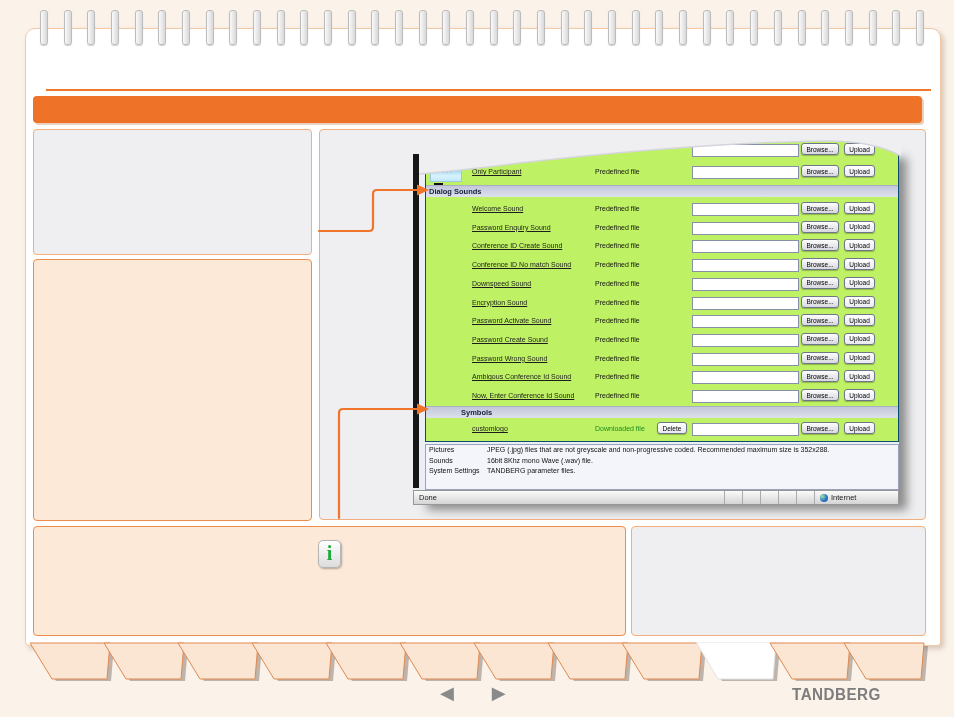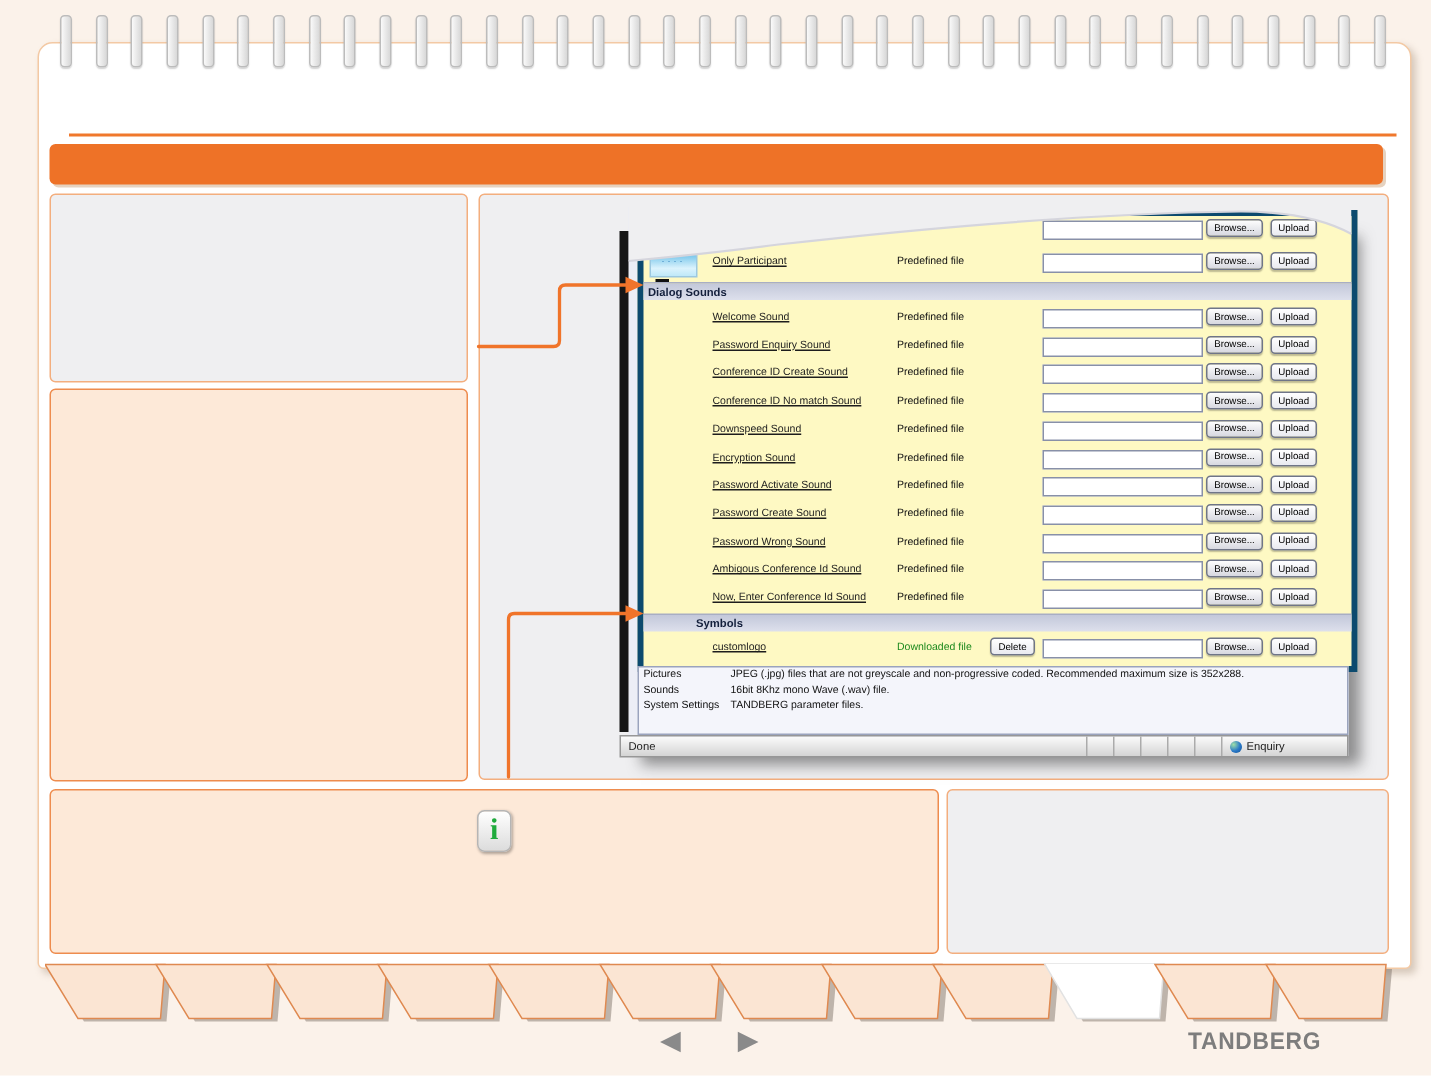--- a/index.html
+++ b/index.html
@@ -29,22 +29,22 @@
              text-align:center;font:bold 20px/25px "Liberation Serif",serif;color:#1faa3c;}
   
   .connectors{position:absolute;left:0;top:0;z-index:10;pointer-events:none;}
   
   .shot{position:absolute;left:387px;top:109px;width:490px;height:368px;z-index:2;
         font-family:"Liberation Sans",sans-serif;}
   .shot-topstrip{position:absolute;left:6px;top:0;width:480px;height:16px;background:#eceef6;}
   .shot-bg{position:absolute;left:6px;top:14px;width:480px;height:352px;background:#eceef6;
            box-shadow:8px 6px 9px rgba(60,60,60,.55);}
   .black-bar{position:absolute;left:0;top:16px;width:6px;height:334px;background:#161616;}
-  .tbl{position:absolute;left:12px;top:2px;width:472px;height:300px;background:#fef9c3;
-       border:4px solid #0c4a6e;z-index:1;}
+  .tbl{position:absolute;left:12px;top:2px;width:472px;height:300px;background:#bef264;
+       border:1px solid #0c4a6e;z-index:1;}
   .urow{position:absolute;left:0;right:0;height:18px;}
   .thumb{position:absolute;left:4px;top:0;width:30px;height:17px;
          background:linear-gradient(180deg,#56b6e4,#dbf3fd 70%,#bfe8f8);border:1px solid #9cc8e0;
          text-align:center;font-size:6px;letter-spacing:2px;color:#2a7ab8;line-height:17px;}
   .thumb::after{content:"";position:absolute;left:3px;bottom:-4px;width:9px;height:2px;background:#111;}
   .c-label{position:absolute;left:46px;top:5px;font-size:7px;color:#1d1d1d;
            text-decoration:underline;cursor:pointer;white-space:nowrap;}
   .c-status{position:absolute;left:169px;top:5px;font-size:7px;color:#101010;white-space:nowrap;}
   .c-status.green{color:#1e8a1e;}
   .c-input{position:absolute;left:266px;top:3px;width:101px;height:9px;border:1px solid #8890a8;
@@ -230,21 +230,21 @@
         <span class="sp"></span>
         <span id="sbcells" style="display:flex;height:100%;">
             <span class="cell"></span>
             <span class="cell"></span>
             <span class="cell"></span>
             <span class="cell"></span>
             <span class="cell"></span>
           </span>
         <span class="inet">
           <span class="globe"></span>
-          <span>Enquiry</span>
+          <span>Internet</span>
         </span>
       </div>
 
       <svg class="wave" width="482" height="48" viewBox="0 0 482 48">
         <path d="M0,0 H482 V20 C462,9 438,5 408,5 C324,6 224,13 100,27 C62,32 22,36 0,38 Z" fill="#efeff1"></path>
         <path d="M0,38 C22,36 62,32 100,27 C224,13 324,6 408,5 C438,5 462,9 482,20" fill="none" stroke="#d5d5dd" stroke-width="1.5"></path>
       </svg>
     </div>
 
     <svg class="connectors" width="914" height="616" viewBox="0 0 914 616">

